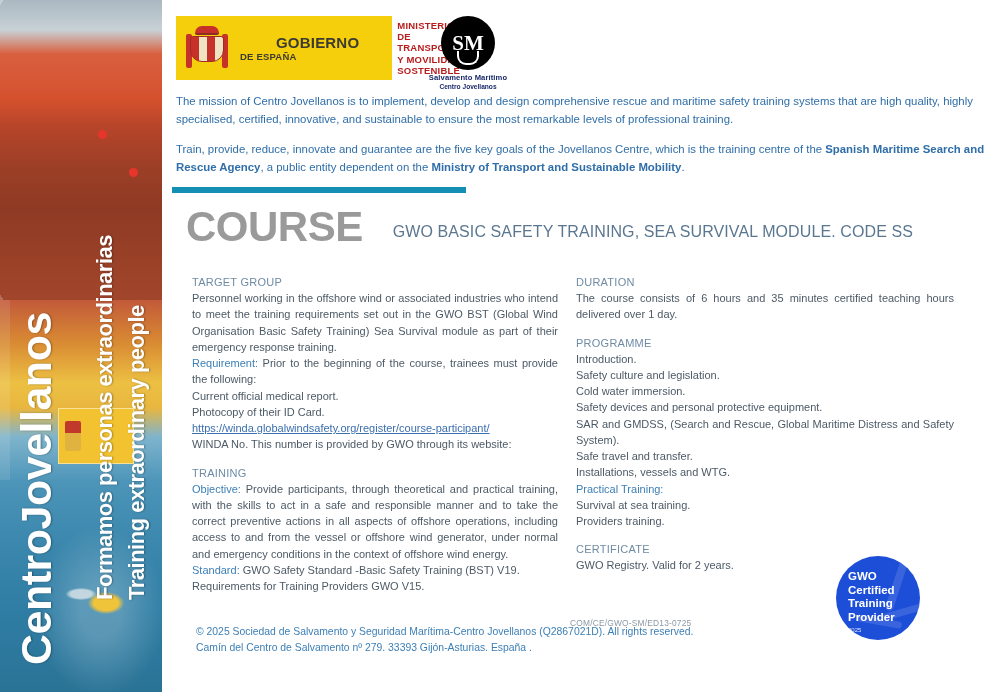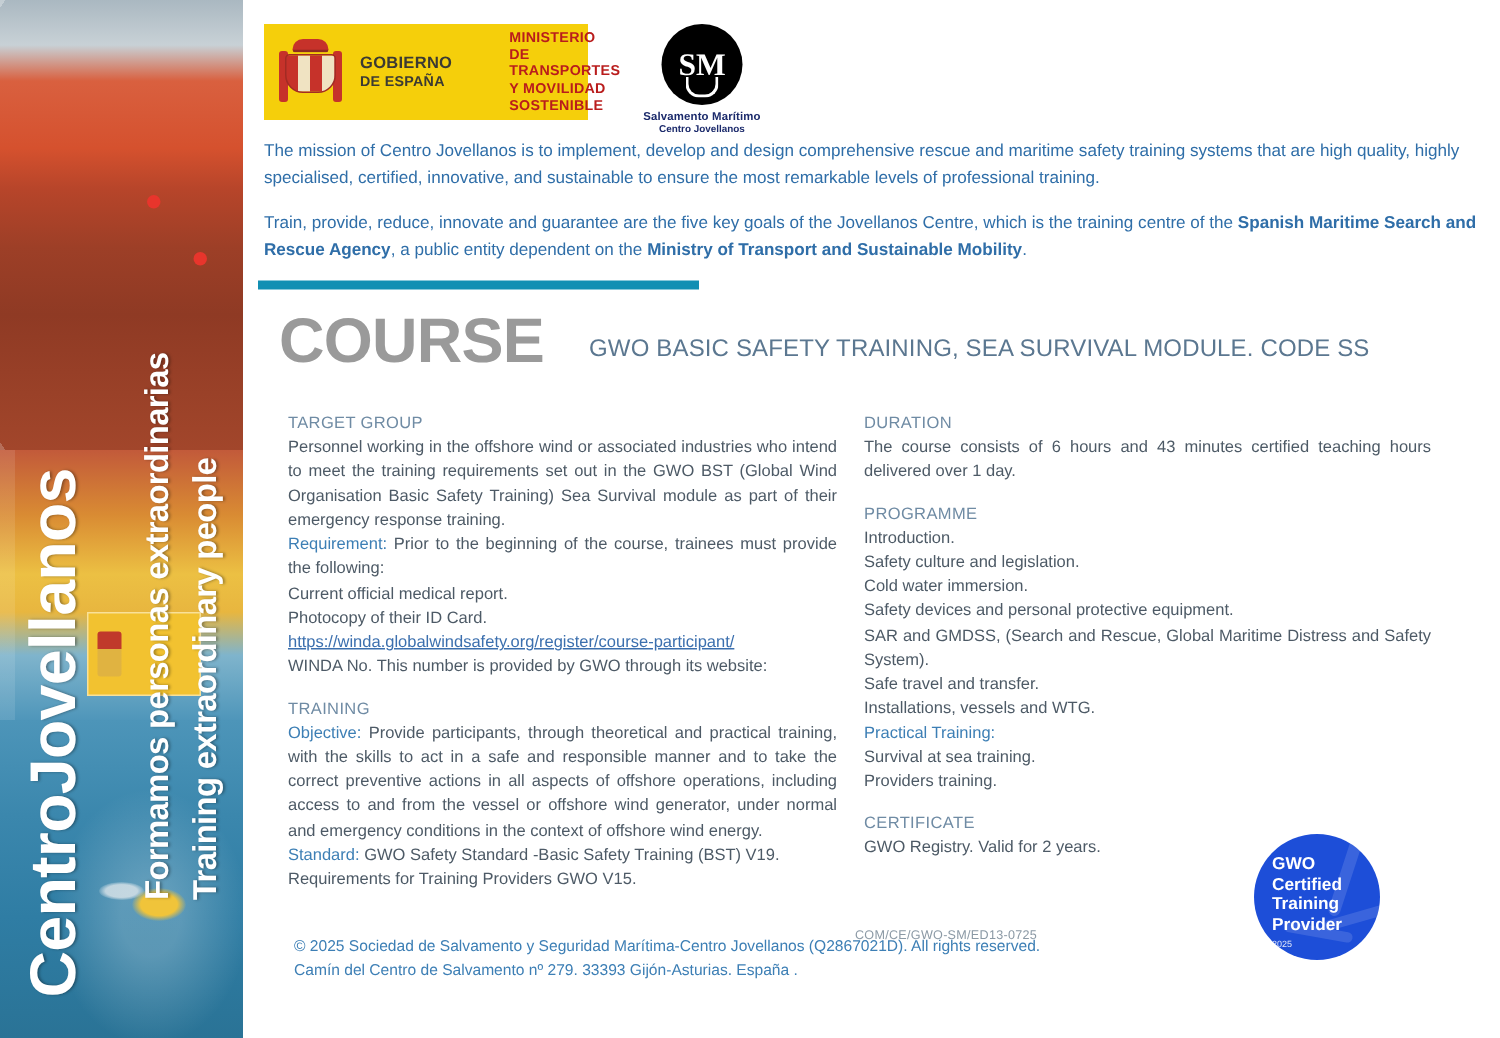--- a/index.html
+++ b/index.html
@@ -101,21 +101,21 @@
       linear-gradient(90deg,#c6322a 0 24%, #f0e3c2 24% 50%, #c6322a 50% 74%, #f0e3c2 74% 100%);
     border-radius: 3px 3px 12px 12px;
     border: 1px solid #a22b24;
   }
   .gob-crest .pillarL, .gob-crest .pillarR {
     position:absolute; top:8px; width:6px; height:34px; background:#c6322a; border-radius:2px;
   }
   .gob-crest .pillarL { left:0; }
   .gob-crest .pillarR { right:0; }
   .gob-text { color: #3b3a33; line-height: 1.18; }
-  .gob-text .l1 { font-size: 11px; font-weight: 700; letter-spacing: .2px; }
+  .gob-text .l1 { font-size: 15px; font-weight: 700; letter-spacing: .2px; margin-left: 36px; }
   .gob-text .l2 { font-size: 9.5px; font-weight: 700; letter-spacing: .2px; }
   .min-text { color:#b91c1c; line-height:1.2; margin-left: 26px;}
   .min-text div { font-size: 9.5px; font-weight: 700; letter-spacing: .2px; }
 
   .sasemar { margin-left: 28px; text-align: center; width: 96px; }
   .sasemar .seal {
     width: 54px; height: 54px; border-radius: 50%;
     background: #000000; margin: 0 auto 3px;
     display:flex; align-items:center; justify-content:center;
     color:#fff; font-size: 21px; font-weight:700; font-family:"Liberation Serif", serif;
@@ -270,21 +270,21 @@
       <div class="spacer"></div>
 
       <div class="sec-h">TRAINING</div>
       <div class="body-t"><span class="lead">Objective:</span><span> Provide participants, through theoretical and practical training, with the skills to act in a safe and responsible manner and to take the correct preventive actions in all aspects of offshore operations, including access to and from the vessel or offshore wind generator, under normal and emergency conditions in the context of offshore wind energy.</span></div>
       <div class="body-t nojust"><span class="lead">Standard:</span><span> GWO Safety Standard -Basic Safety Training (BST) V19.</span></div>
       <div class="body-t nojust">Requirements for Training Providers GWO V15.</div>
     </div>
 
     <div class="col-r">
       <div class="sec-h">DURATION</div>
-      <div class="body-t">The course consists of 6 hours and 43 minutes certified teaching hours delivered over 1 day.</div>
+      <div class="body-t">The course consists of 6 hours and 35 minutes certified teaching hours delivered over 1 day.</div>
 
       <div class="spacer"></div>
 
       <div class="sec-h">PROGRAMME</div>
       <div>
         <div class="body-t nojust">Introduction.</div>
         <div class="body-t nojust">Safety culture and legislation.</div>
         <div class="body-t nojust">Cold water immersion.</div>
         <div class="body-t nojust">Safety devices and personal protective equipment.</div>
         <div class="body-t">SAR and GMDSS, (Search and Rescue, Global Maritime Distress and Safety System).</div>

